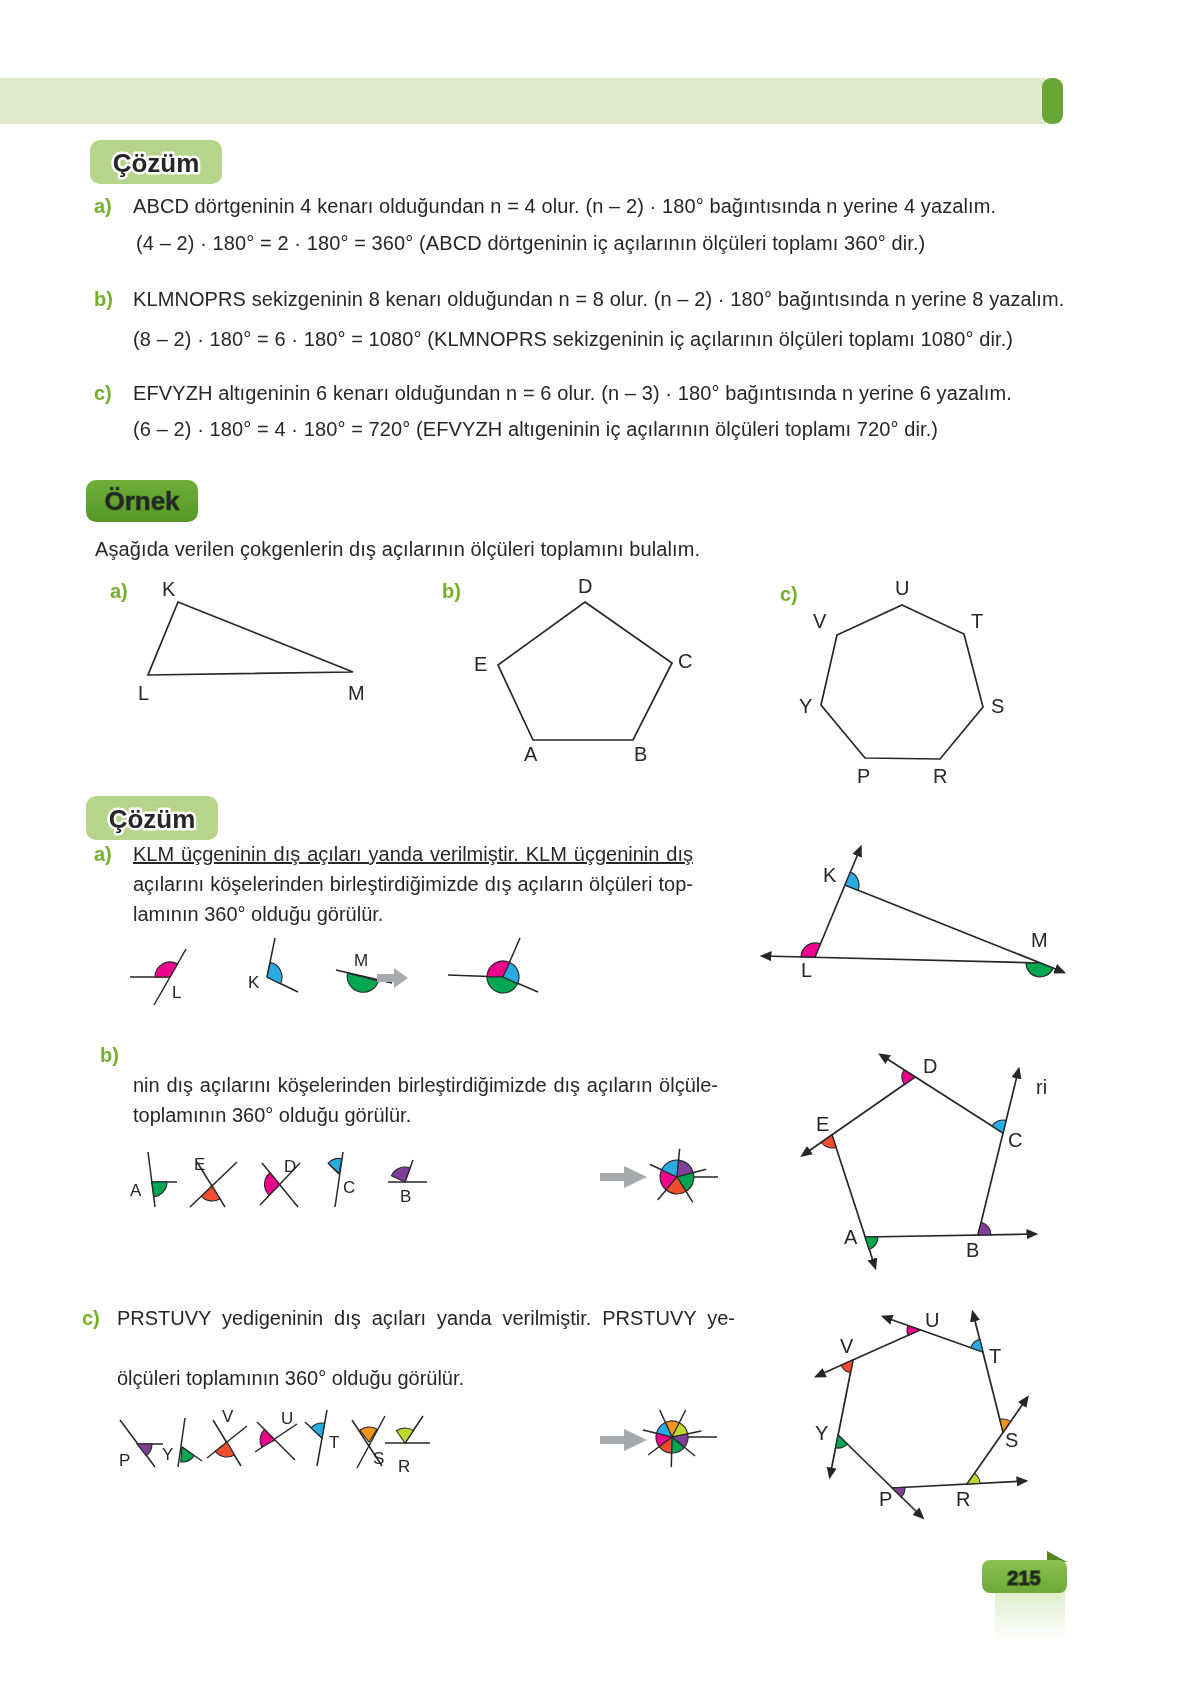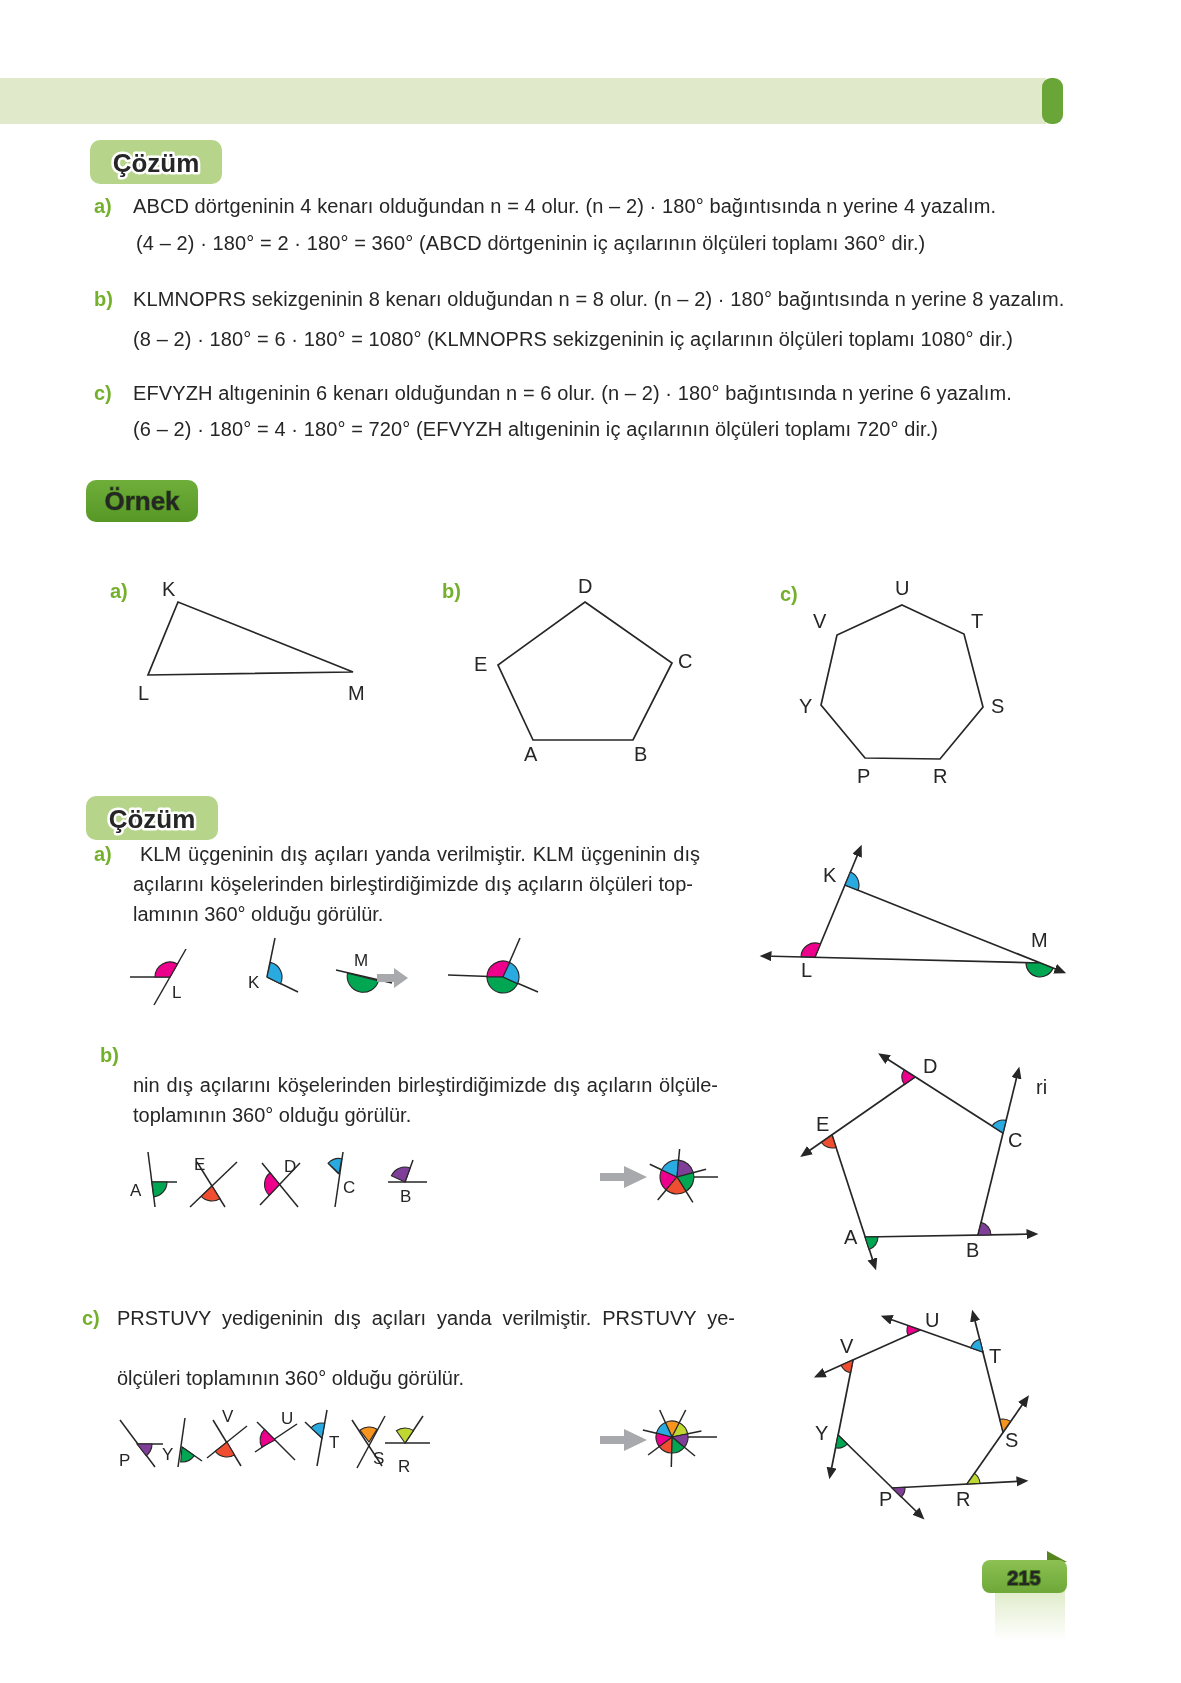--- a/index.html
+++ b/index.html
@@ -48,29 +48,30 @@
 
   <div class="lbl" style="left:94px;top:195px;">a)</div>
   <div class="txt" style="left:133px;top:195px;">ABCD dörtgeninin 4 kenarı olduğundan n = 4 olur.  (n – 2) · 180° bağıntısında n yerine 4 yazalım.</div>
   <div class="txt" style="left:136px;top:232px;">(4 – 2) · 180° = 2 · 180° = 360°  (ABCD dörtgeninin iç açılarının ölçüleri toplamı 360° dir.)</div>
 
   <div class="lbl" style="left:94px;top:288px;">b)</div>
   <div class="txt" style="left:133px;top:288px;">KLMNOPRS sekizgeninin 8 kenarı olduğundan n = 8 olur. (n – 2) · 180° bağıntısında n yerine 8 yazalım.</div>
   <div class="txt" style="left:133px;top:328px;">(8 – 2) · 180° = 6 · 180° = 1080°  (KLMNOPRS sekizgeninin iç açılarının ölçüleri toplamı 1080° dir.)</div>
 
   <div class="lbl" style="left:94px;top:382px;">c)</div>
-  <div class="txt" style="left:133px;top:382px;">EFVYZH altıgeninin 6 kenarı olduğundan n = 6 olur. (n – 2) · 180° bağıntısında n yerine 6 yazalım.</div>
+  <div class="txt" style="left:133px;top:382px;">EFVYZH altıgeninin 6 kenarı olduğundan n = 6 olur. (n – 3) · 180° bağıntısında n yerine 6 yazalım.</div>
   <div class="txt" style="left:133px;top:418px;">(6 – 2) · 180° = 4 · 180° = 720°  (EFVYZH altıgeninin iç açılarının ölçüleri toplamı 720° dir.)</div>
 
   <div class="badge-dark" style="left:86px;top:480px;">
     <svg width="112" height="42" style="left:0;top:0;">
       <text class="badge-t" x="56" y="30" text-anchor="middle" fill="#ffffff" stroke="#3f7a16" stroke-width="1.2" paint-order="stroke">Örnek</text>
     </svg>
   </div>
 
+  <div class="txt" style="left:95px;top:538px;">Aşağıda verilen çokgenlerin dış açılarının ölçüleri toplamını bulalım.</div>
 
   <div class="lbl" style="left:110px;top:580px;">a)</div>
   <svg style="left:120px;top:560px;" width="260" height="150">
     <g>
       <polygon class="edge" points="58,42 28,115 233,112"></polygon>
     </g>
     <text x="42" y="36">K</text>
     <text x="18" y="140">L</text>
     <text x="228" y="140">M</text>
   </svg>
@@ -101,21 +102,21 @@
     <text x="178" y="238">R</text>
   </svg>
 
   <div class="badge-light" style="left:86px;top:796px;">
     <svg width="132" height="44" style="left:0;top:0;">
       <text class="badge-t" x="66" y="32" text-anchor="middle" fill="#5a9b22" stroke="#ffffff" stroke-width="5" paint-order="stroke" stroke-linejoin="round">Çözüm</text>
     </svg>
   </div>
 
   <div class="lbl" style="left:94px;top:843px;">a)</div>
-  <div class="pline jl" style="left:140px;top:843px;width:560px;">KLM üçgeninin dış açıları yanda verilmiştir. KLM üçgeninin dış</div>
+  <div class="pline jl" style="left:133px;top:843px;width:560px;text-decoration:underline;">KLM üçgeninin dış açıları yanda verilmiştir. KLM üçgeninin dış</div>
   <div class="pline jl" style="left:133px;top:873px;width:560px;">açılarını köşelerinden birleştirdiğimizde dış açıların ölçüleri top-</div>
   <div class="pline" style="left:133px;top:903px;width:560px;">lamının 360° olduğu görülür.</div>
 
   <svg style="left:128px;top:930px;" width="530" height="85">
     <g>
       <line class="mline" x1="2" y1="47" x2="42" y2="47"></line>
       <line class="mline" x1="26" y1="75" x2="58" y2="19"></line>
       <path class="sect" d="M42,47 L27,47 A15,15 0 0 1 49.5,34 Z" fill="#ec008c"></path>
       <text class="mini-t" x="44" y="68">L</text>
     </g>

